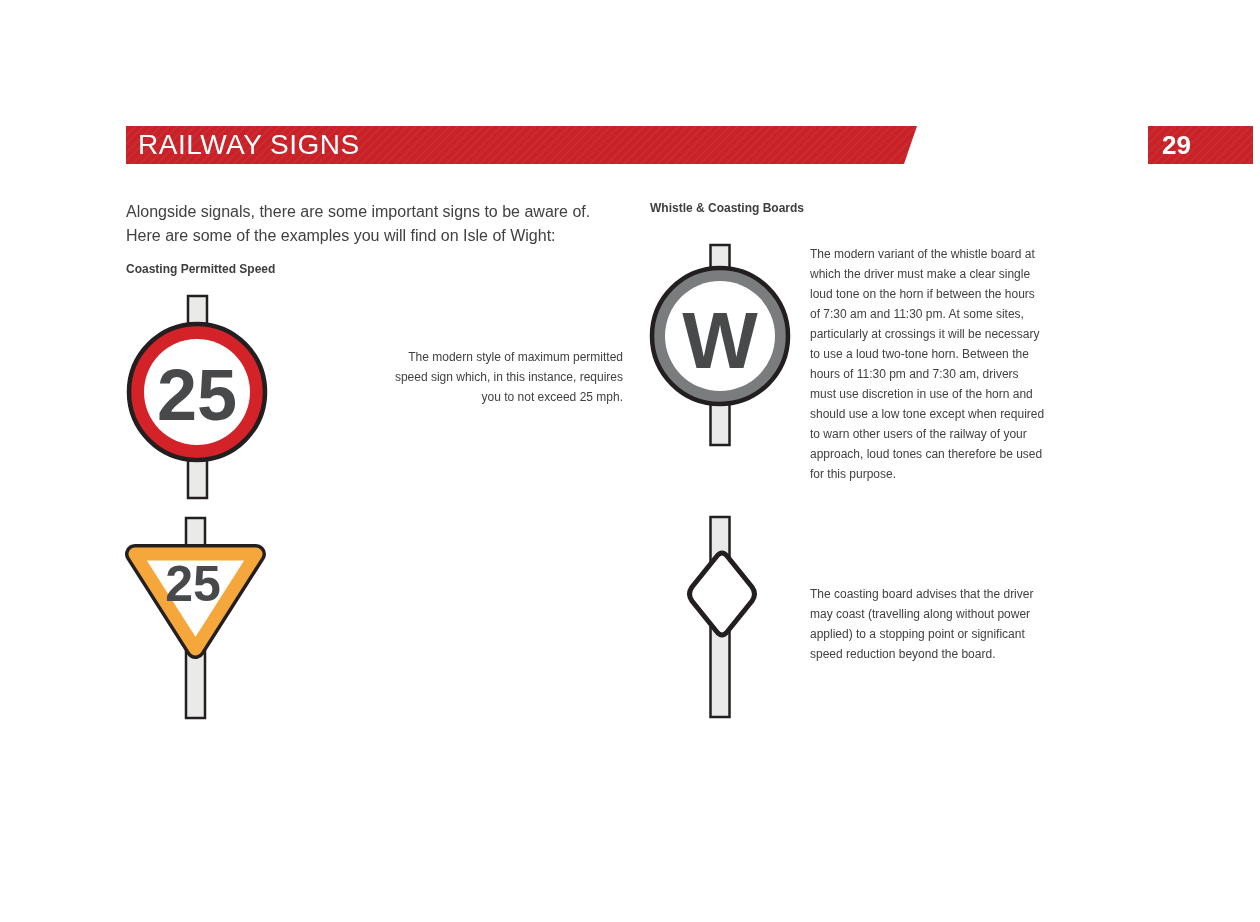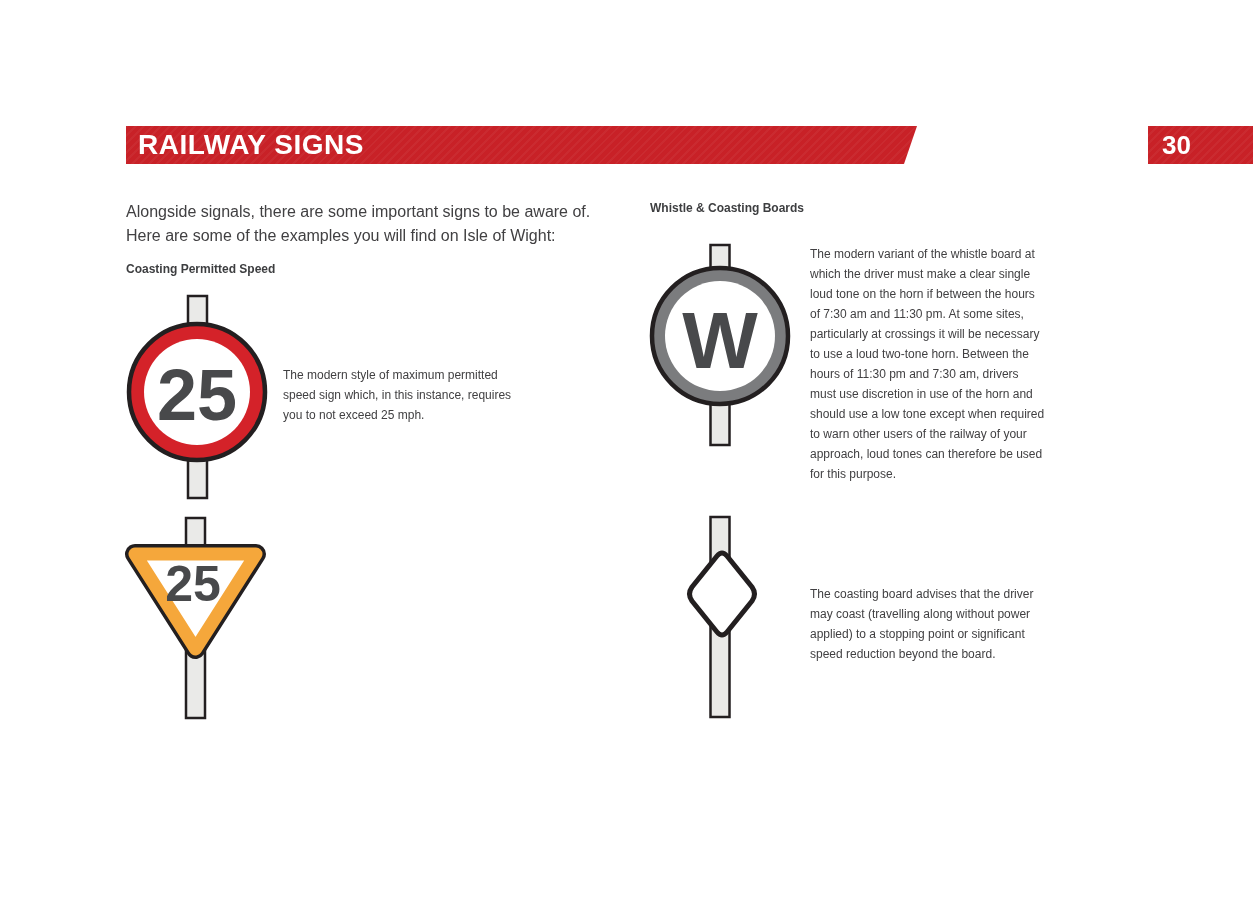--- a/index.html
+++ b/index.html
@@ -9,21 +9,21 @@
   }
   
   .banner{
     position:absolute;left:126px;top:126px;width:791px;height:38px;
     background:#C82127;
     background-image:repeating-linear-gradient(135deg,rgba(255,255,255,0.045) 0 2px,transparent 2px 6px);
     clip-path:polygon(0 0,100% 0,calc(100% - 13px) 100%,0 100%);
   }
   .banner-title{
     position:absolute;left:12px;top:0;height:38px;line-height:38px;
-    color:#ffffff;font-size:28px;font-weight:700;letter-spacing:0.5px;white-space:nowrap;
+    color:#ffffff;font-size:28px;font-weight:400;letter-spacing:0.5px;white-space:nowrap;
   }
   .page-num-box{
     position:absolute;left:1148px;top:126px;width:105px;height:38px;
     background:#C82127;
     background-image:repeating-linear-gradient(135deg,rgba(255,255,255,0.045) 0 2px,transparent 2px 6px);
   }
   .page-num{
     position:absolute;left:14px;top:0;height:38px;line-height:38px;
     color:#ffffff;font-size:26px;font-weight:700;
   }
@@ -43,35 +43,35 @@
 </style>
 </head>
 <body>
 
 <div id="page">
 
   <div class="banner">
     <div class="banner-title">RAILWAY SIGNS</div>
   </div>
   <div class="page-num-box">
-    <div class="page-num">30</div>
+    <div class="page-num">29</div>
   </div>
 
   <div class="intro-text">Alongside signals, there are some important signs to be aware of.
 Here are some of the examples you will find on Isle of Wight:</div>
 
   <div class="section-heading" style="left:126px;top:262px;">Coasting Permitted Speed</div>
 
   <svg class="sign" style="left:125px;top:294px;" width="145" height="206" viewBox="0 0 145 206">
     <rect x="63" y="2" width="19" height="202" fill="#EAEAE8" stroke="#231F20" stroke-width="2.5"></rect>
     <circle cx="72" cy="98" r="68" fill="#D42229" stroke="#231F20" stroke-width="4.5"></circle>
     <circle cx="72" cy="98" r="53" fill="#ffffff"></circle>
     <text class="sign-num" x="72" y="98" text-anchor="middle" dominant-baseline="central" dy="3" font-size="72">25</text>
   </svg>
-  <div class="body-text" style="left:283px;top:365px;width:340px;">The modern style of maximum permitted
+  <div class="body-text" style="left:283px;top:347px;width:340px;text-align:right;">The modern style of maximum permitted
 speed sign which, in this instance, requires
 you to not exceed 25 mph.</div>
 
   <svg class="sign" style="left:120px;top:516px;" width="150" height="204" viewBox="0 0 150 204">
     <rect x="66" y="2" width="19" height="200" fill="#EAEAE8" stroke="#231F20" stroke-width="2.5"></rect>
     <path d="M15 38 L136 38 L75.5 133 Z" fill="#ffffff" stroke="#231F20" stroke-width="20" stroke-linejoin="round"></path>
     <path d="M15 38 L136 38 L75.5 133 Z" fill="#ffffff" stroke="#F5A73B" stroke-width="13" stroke-linejoin="round"></path>
     <text class="sign-num" x="73" y="66" text-anchor="middle" dominant-baseline="central" dy="2" font-size="50">25</text>
   </svg>
 

